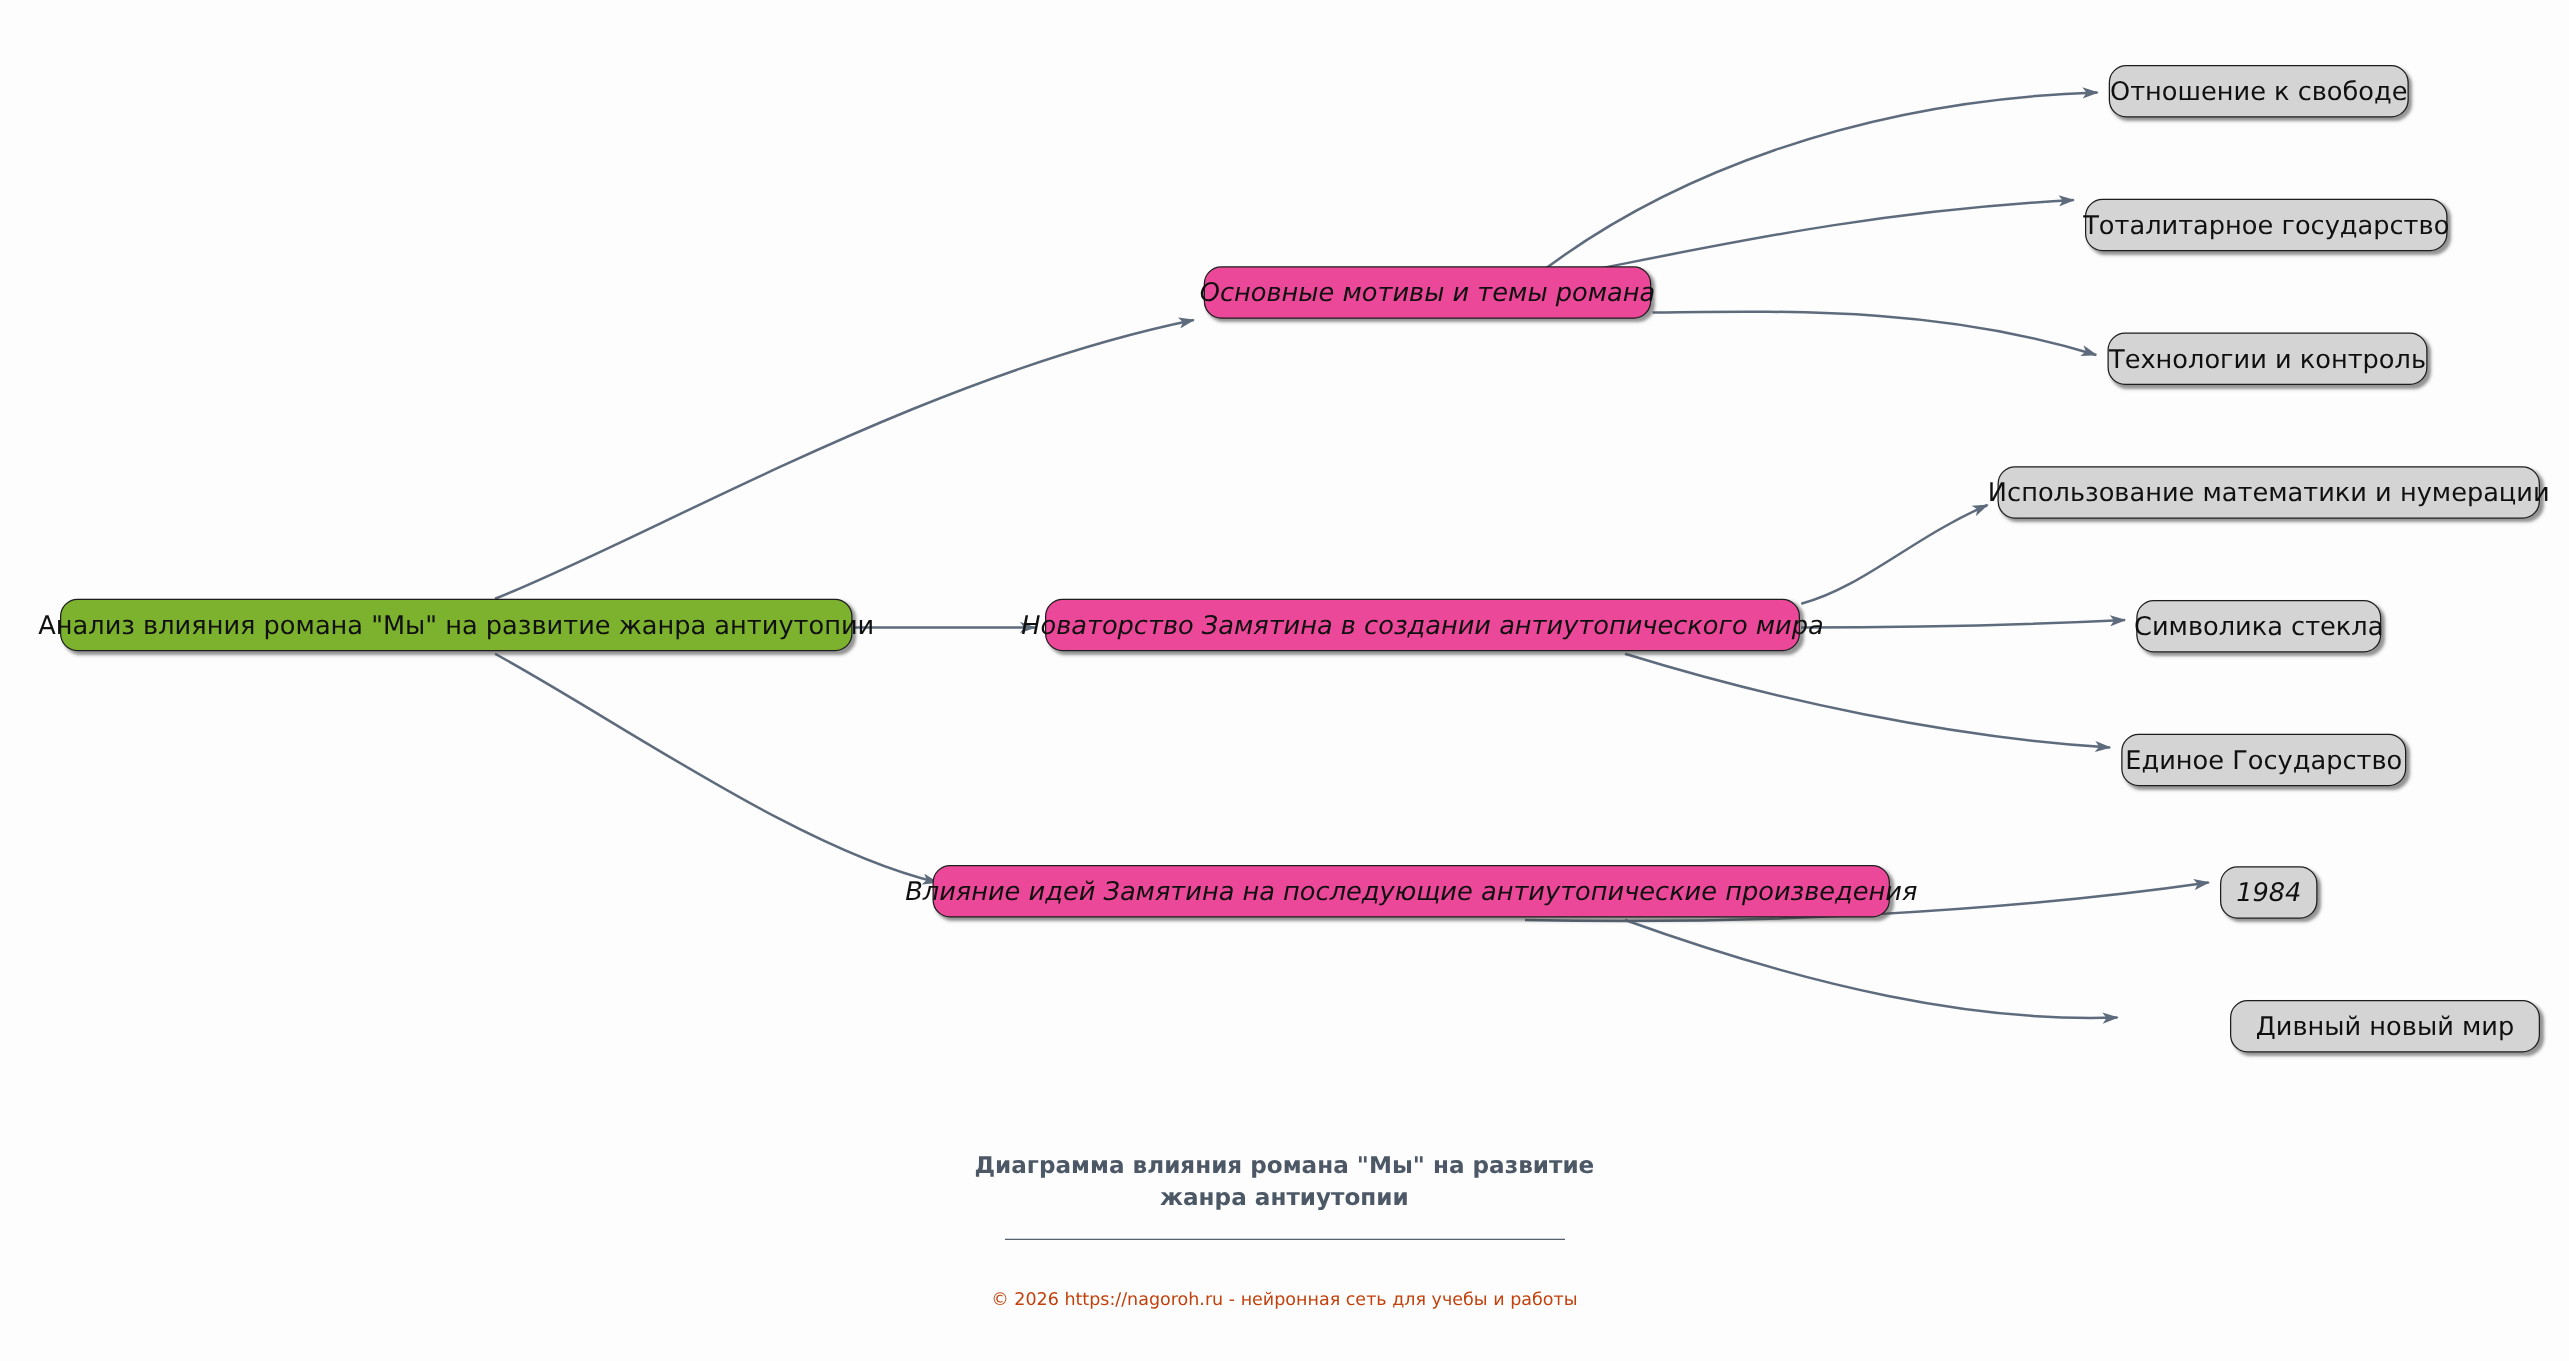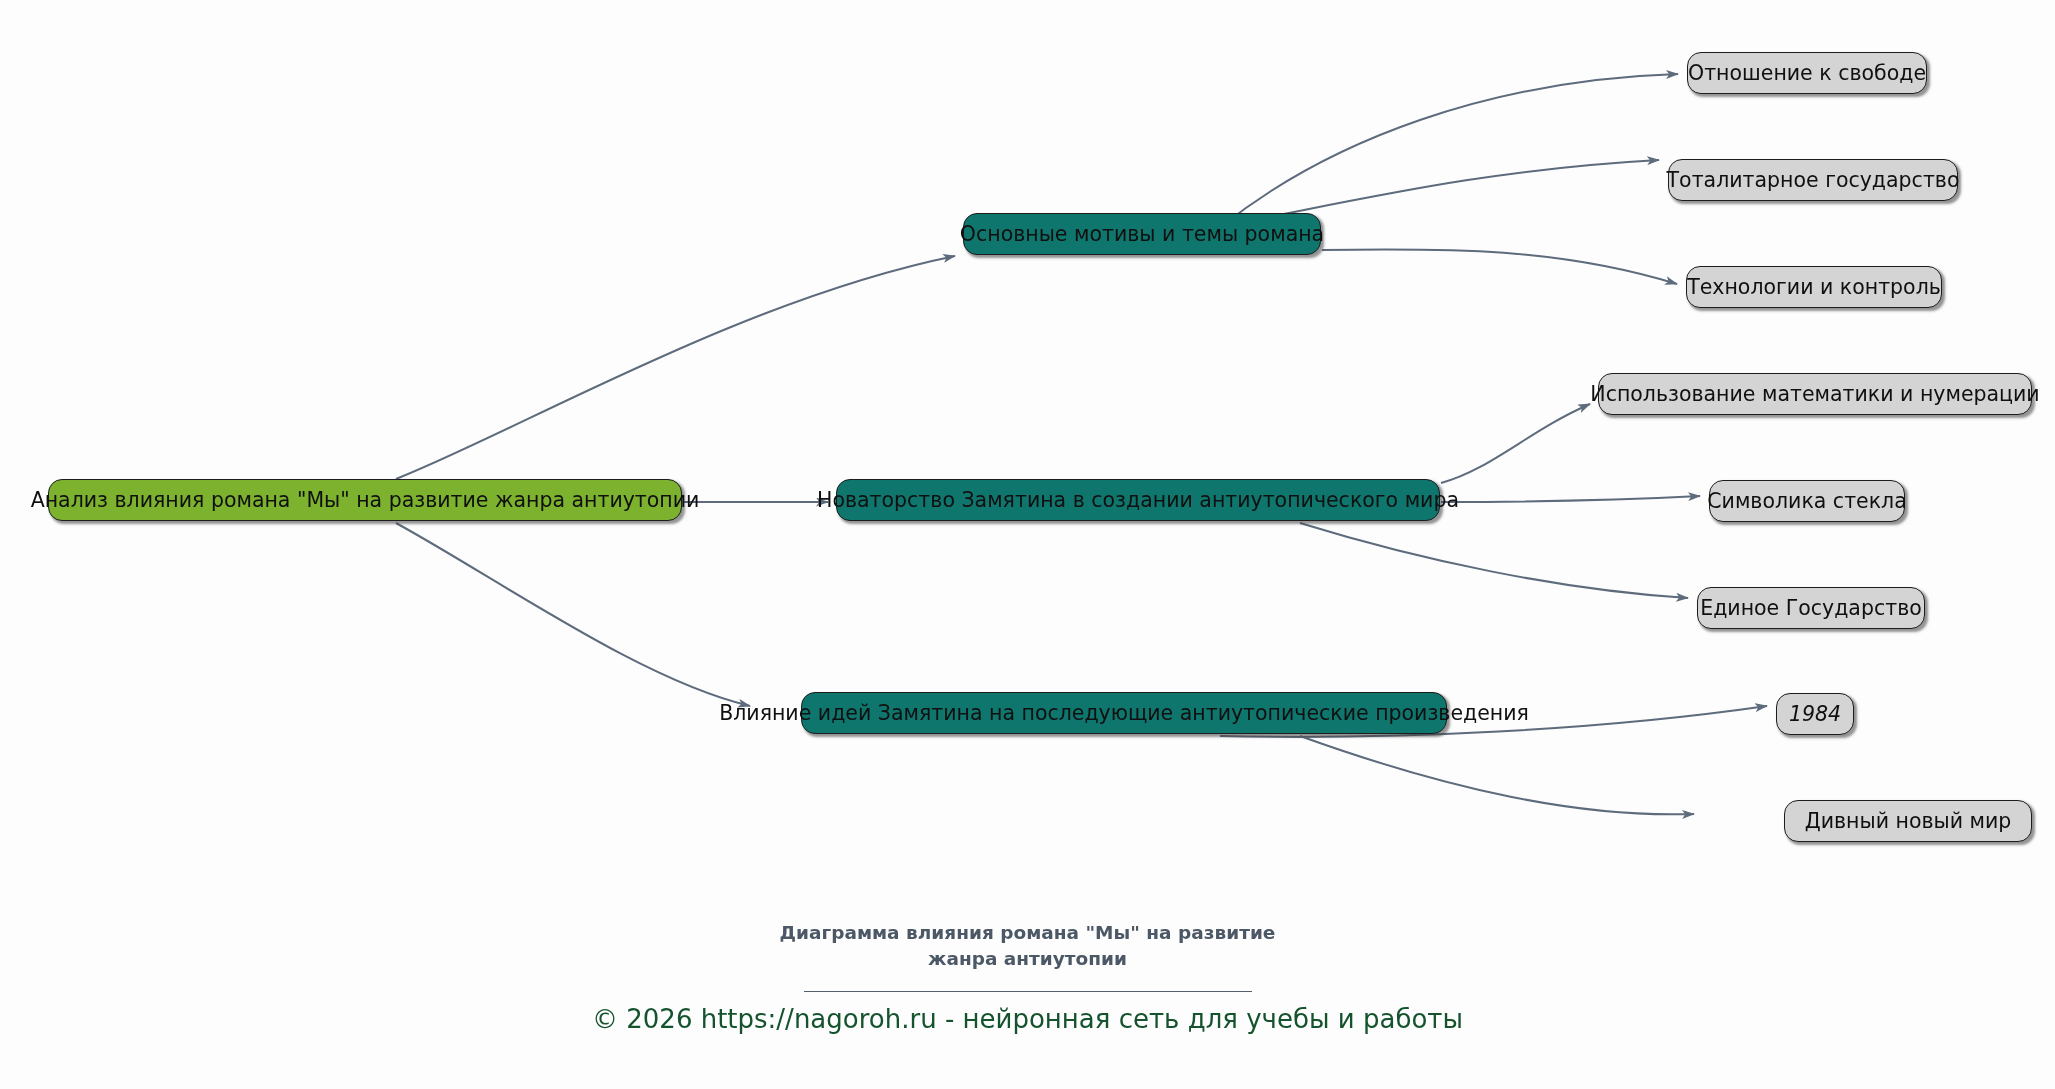--- a/index.html
+++ b/index.html
@@ -53,39 +53,40 @@
   }
 
   .node-root {
     background: #7cb22e;
     font-size: 20.5px;
     height: 42px;
     padding: 0 14px;
   }
 
   .node-branch {
-    background: #0f766e;
+    background: #ec4899;
     font-size: 20.5px;
     height: 42px;
     padding: 0 14px;
+    font-style: italic;
   }
 
   .node-leaf {
     background: #d4d4d4;
     font-size: 20.5px;
     height: 42px;
     padding: 12px 16px;
   }
 
   
   #node-root            { left: 48px;   top: 500px; width: 634px; }
 
   #node-branch-1        { left: 963px;  top: 234px; width: 358px; }
   #node-branch-2        { left: 836px;  top: 500px; width: 604px; }
-  #node-branch-3        { left: 801px;  top: 713px; width: 646px; }
+  #node-branch-3        { left: 746px;  top: 713px; width: 766px; }
 
   #node-leaf-1-1        { left: 1687px; top: 73px;  width: 240px; }
   #node-leaf-1-2        { left: 1668px; top: 180px; width: 290px; }
   #node-leaf-1-3        { left: 1686px; top: 287px; width: 256px; }
 
   #node-leaf-2-1        { left: 1598px; top: 394px; width: 434px; }
   #node-leaf-2-2        { left: 1709px; top: 501px; width: 196px; }
   #node-leaf-2-3        { left: 1697px; top: 608px; width: 228px; }
 
   #node-leaf-3-1        { left: 1776px; top: 714px; width: 78px; font-style: italic;  }
@@ -107,23 +108,23 @@
     margin: 0 auto;
     width: 520px;
   }
   #footer-divider {
     width: 448px;
     height: 0;
     margin: 18px auto 0 auto;
     border-top: 1.6px solid #55606e;
   }
   #footer-copyright {
-    color: #14532d;
-    font-size: 26px;
-    margin-top: 12px;
+    color: #c2410c;
+    font-size: 14px;
+    margin-top: 40px;
     font-weight: 400;
   }
 </style>
 </head>
 <body>
 
 <div id="mindmap-canvas">
 
   <svg id="edge-layer" viewBox="0 0 2055 1089" xmlns="http://www.w3.org/2000/svg">
     <defs>

